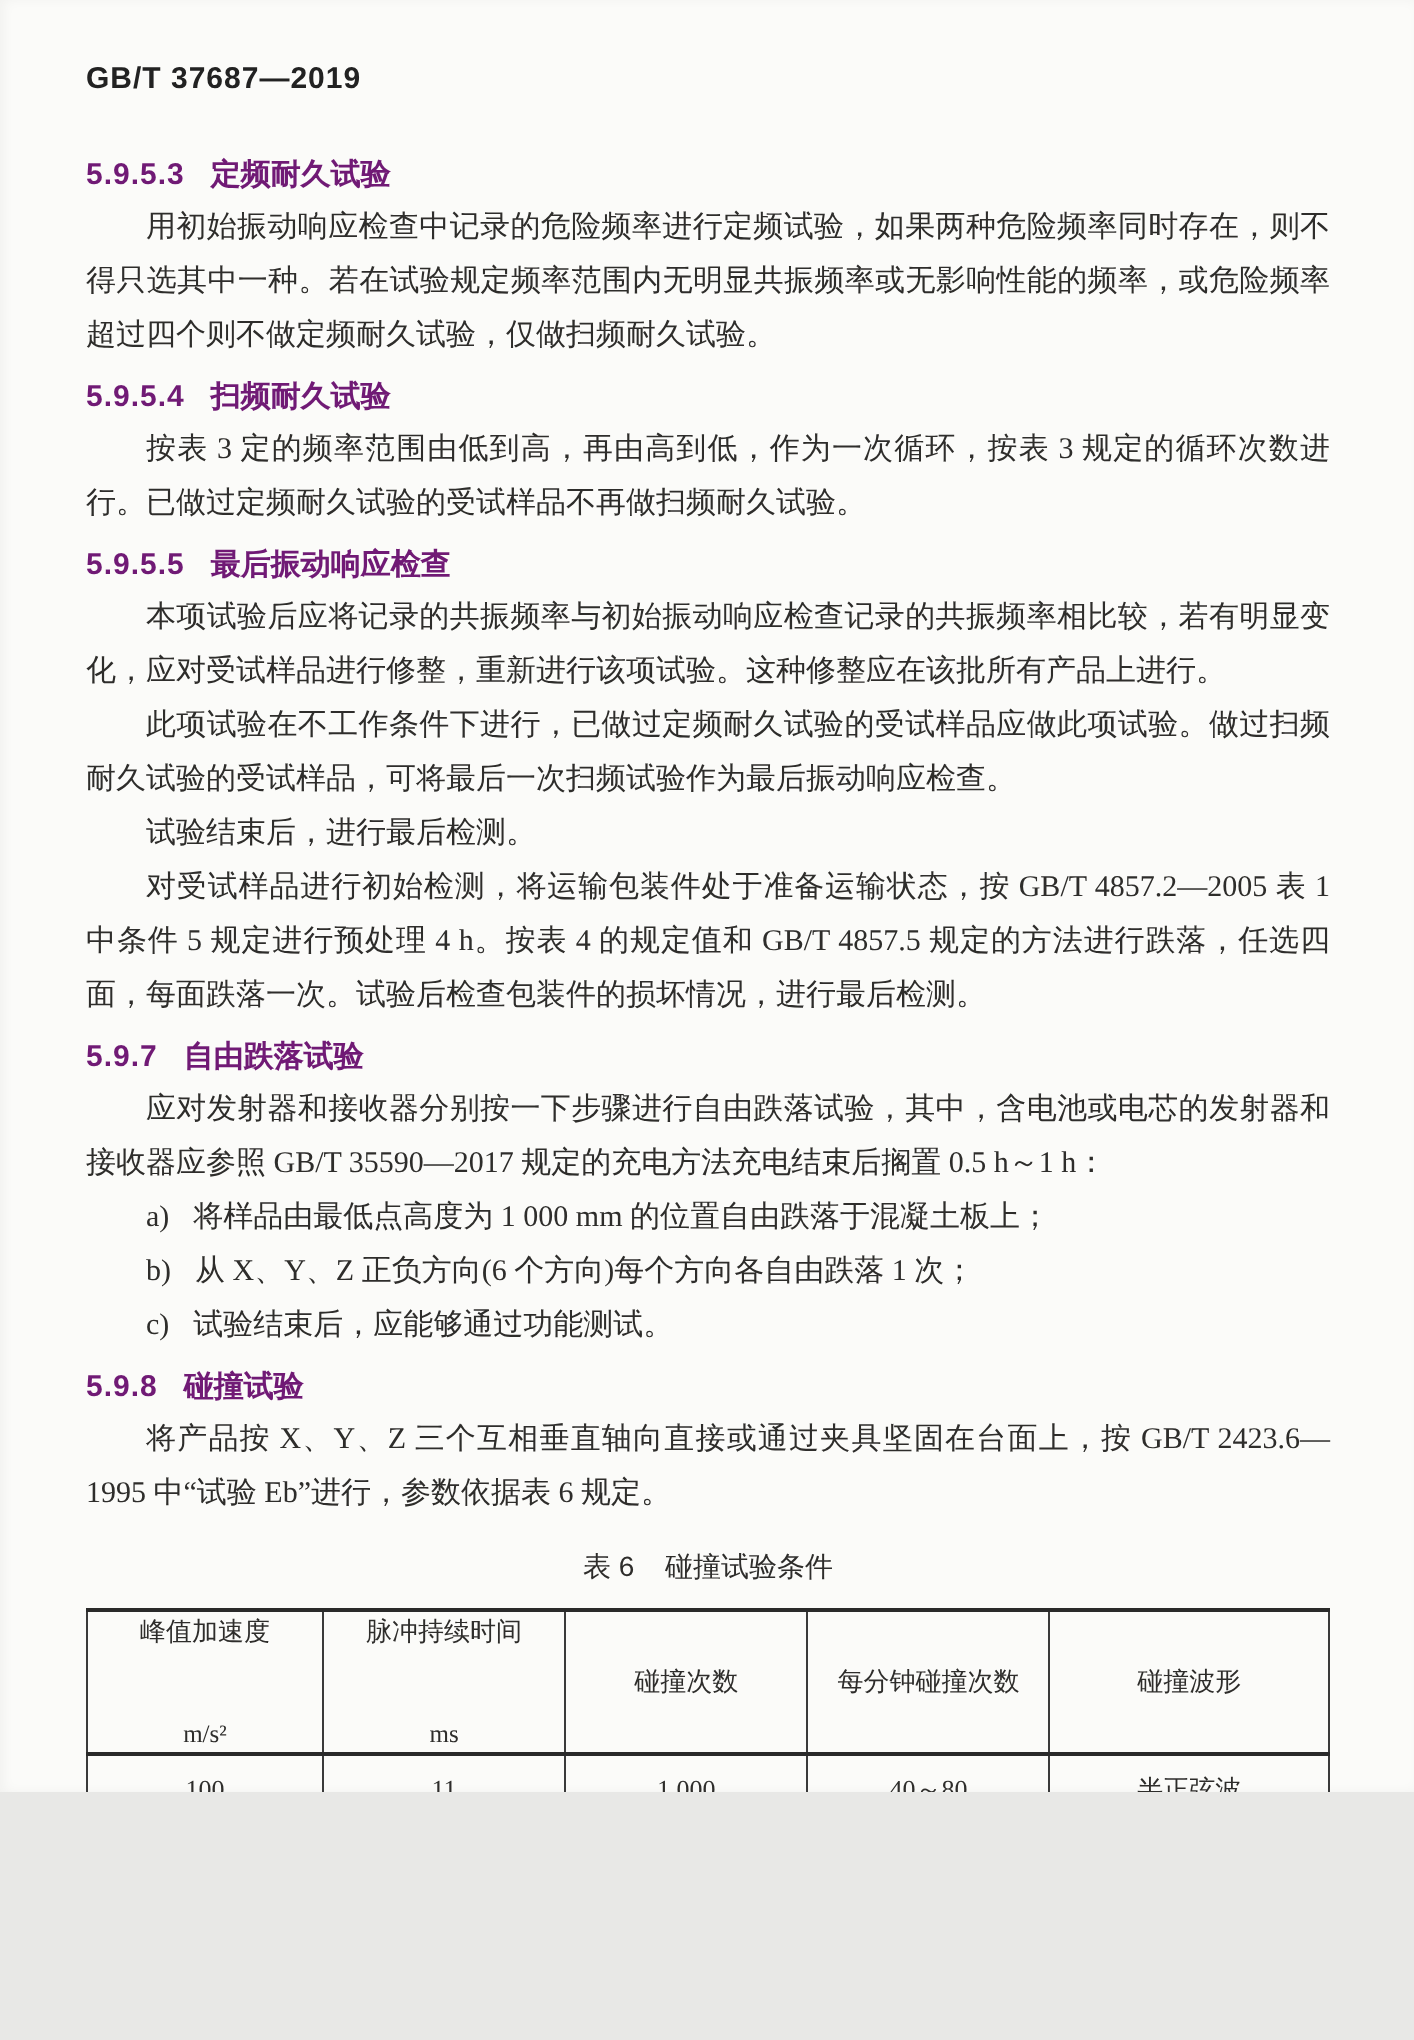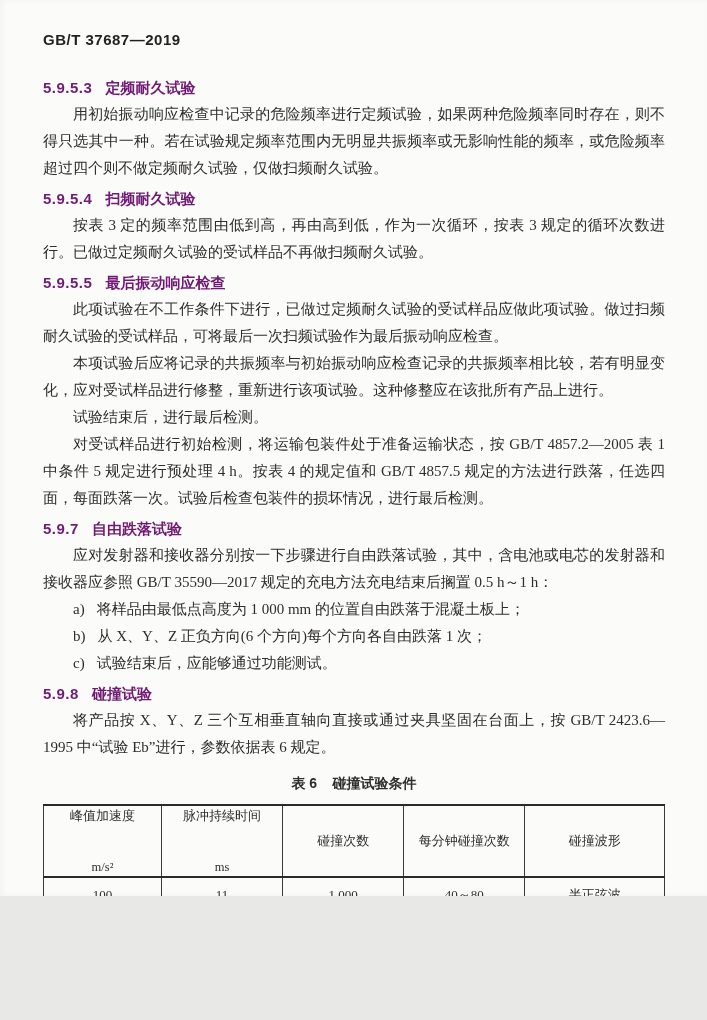--- a/index.html
+++ b/index.html
@@ -25,21 +25,21 @@
   .sec-num{margin-right:13px;letter-spacing:.5px;}
   .para{
     font-size:15px;line-height:27px;margin:0;
     text-indent:2em;text-align:justify;text-justify:inter-ideograph;
   }
   .list-item{font-size:15px;line-height:27px;margin:0;padding-left:2em;}
   .li-label{margin-right:12px;}
   .tbl-caption{
     text-align:center;
     font-family:"Liberation Sans","DejaVu Sans",sans-serif;
-    font-weight:700;font-size:14px;line-height:27px;margin:9px 0 7px;
+    font-weight:400;font-size:14px;line-height:27px;margin:9px 0 7px;
   }
   .cap-title{margin-left:1.1em;}
   .tbl{
     width:100%;border-collapse:collapse;table-layout:fixed;
     font-size:13px;color:#2e2d2b;
     border-left:1px solid #404040;border-right:1px solid #3a3a3a;
   }
   .tbl th,.tbl td{
     border-left:1px solid #3a3a3a;border-right:1px solid #3a3a3a;
     font-weight:normal;text-align:center;padding:0;vertical-align:middle;
@@ -74,22 +74,22 @@
     <p class="para">用初始振动响应检查中记录的危险频率进行定频试验，如果两种危险频率同时存在，则不得只选其中一种。若在试验规定频率范围内无明显共振频率或无影响性能的频率，或危险频率超过四个则不做定频耐久试验，仅做扫频耐久试验。</p>
 
     <div class="sec-h">
       <span class="sec-num">5.9.5.4</span><span class="sec-title">扫频耐久试验</span>
     </div>
     <p class="para">按表 3 定的频率范围由低到高，再由高到低，作为一次循环，按表 3 规定的循环次数进行。已做过定频耐久试验的受试样品不再做扫频耐久试验。</p>
 
     <div class="sec-h">
       <span class="sec-num">5.9.5.5</span><span class="sec-title">最后振动响应检查</span>
     </div>
+    <p class="para">本项试验后应将记录的共振频率与初始振动响应检查记录的共振频率相比较，若有明显变化，应对受试样品进行修整，重新进行该项试验。这种修整应在该批所有产品上进行。</p>
     <p class="para">此项试验在不工作条件下进行，已做过定频耐久试验的受试样品应做此项试验。做过扫频耐久试验的受试样品，可将最后一次扫频试验作为最后振动响应检查。</p>
-    <p class="para">本项试验后应将记录的共振频率与初始振动响应检查记录的共振频率相比较，若有明显变化，应对受试样品进行修整，重新进行该项试验。这种修整应在该批所有产品上进行。</p>
     <p class="para">试验结束后，进行最后检测。</p>
 
     <p class="para">对受试样品进行初始检测，将运输包装件处于准备运输状态，按 GB/T 4857.2—2005 表 1 中条件 5 规定进行预处理 4 h。按表 4 的规定值和 GB/T 4857.5 规定的方法进行跌落，任选四面，每面跌落一次。试验后检查包装件的损坏情况，进行最后检测。</p>
 
     <div class="sec-h">
       <span class="sec-num">5.9.7</span><span class="sec-title">自由跌落试验</span>
     </div>
     <p class="para">应对发射器和接收器分别按一下步骤进行自由跌落试验，其中，含电池或电芯的发射器和接收器应参照 GB/T 35590—2017 规定的充电方法充电结束后搁置 0.5 h～1 h：</p>
     <p class="list-item">
       <span class="li-label">a)</span><span>将样品由最低点高度为 1 000 mm 的位置自由跌落于混凝土板上；</span>

